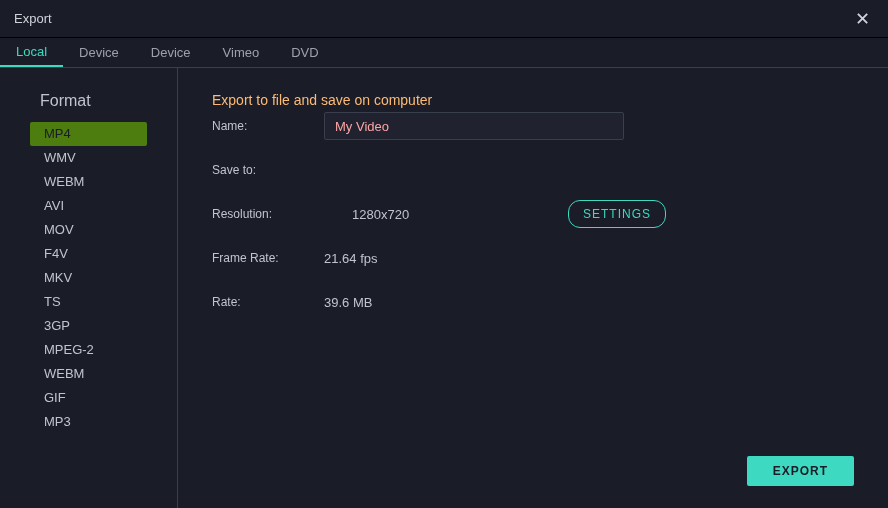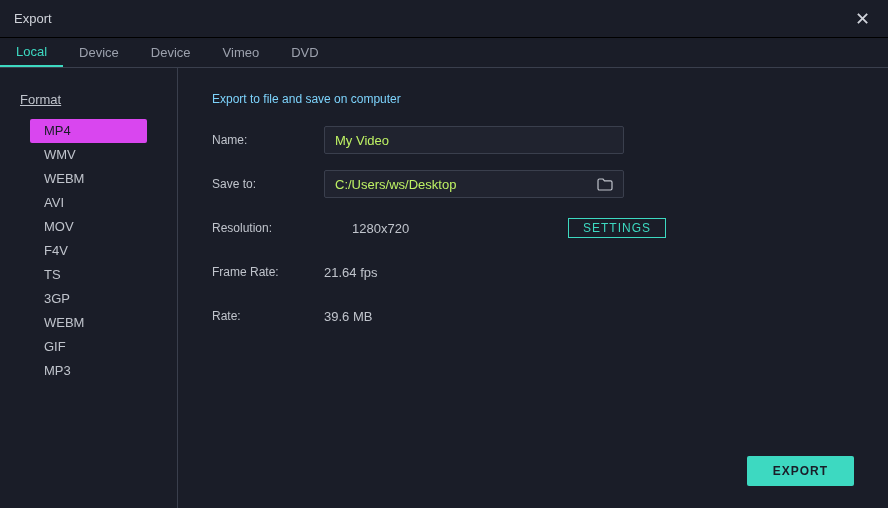--- a/index.html
+++ b/index.html
@@ -46,44 +46,44 @@
     .tab.active {
       color: #3dd9c1;
       border-bottom: 2px solid #3dd9c1;
     }
     .body { display: flex; height: calc(100% - 68px); }
     .sidebar {
       width: 178px;
       border-right: 1px solid #3a3f4d;
       padding-top: 24px;
     }
-    .sidebar-header { color: #c0c4cc; font-size: 13px; padding: 0 0 12px 20px; text-decoration: underline; }
+    .sidebar-header { color: #c0c4cc; font-size: 16px; padding: 0 0 12px 40px; }
     .format-list { list-style: none; padding-left: 30px; }
     .format-item {
       height: 24px;
       line-height: 24px;
       padding-left: 14px;
       color: #c0c4cc;
       cursor: pointer;
       font-size: 13px;
       border-radius: 2px;
       margin-right: 30px;
     }
     .format-item.selected {
-      background: #d946ef;
+      background: #4d7c0f;
       color: #1a1d28;
     }
     .main {
       flex: 1;
       padding: 24px 34px 16px 34px;
       position: relative;
       display: flex;
       flex-direction: column;
     }
-    .main-title { color: #7dd3fc; font-size: 12px; margin-bottom: 20px; }
+    .main-title { color: #fdba74; font-size: 14px; margin-bottom: 4px; }
     .row {
       display: flex;
       align-items: center;
       margin-bottom: 16px;
       height: 28px;
     }
     .row-label { width: 112px; color: #c0c4cc; font-size: 12px; }
     .row-value { color: #c0c4cc; font-size: 13px; }
     .input {
       background: #20232f;
@@ -94,42 +94,42 @@
       padding: 0 10px;
       border-radius: 2px;
       font-size: 13px;
       display: flex;
       align-items: center;
       justify-content: space-between;
     }
     .input input {
       background: transparent;
       border: none;
-      color: #bef264;
+      color: #fca5a5;
       font-size: 13px;
       outline: none;
       width: 100%;
       font-family: inherit;
     }
     .folder-icon {
       width: 16px; height: 13px;
       flex-shrink: 0;
       margin-left: 8px;
     }
     .folder-icon svg { display: block; }
     .settings-btn {
       border: 1px solid #3dd9c1;
       color: #3dd9c1;
       background: transparent;
-      height: 20px;
+      height: 28px;
       padding: 0 14px;
       cursor: pointer;
       font-size: 12px;
       letter-spacing: 1px;
-      border-radius: 0;
+      border-radius: 12px;
       font-family: inherit;
     }
     .resolution-row { display: flex; align-items: center; gap: 28px; }
     .resolution-val { width: 188px; }
     .footer {
       margin-top: auto;
       display: flex;
       justify-content: flex-end;
       padding-bottom: 6px;
     }
@@ -166,48 +166,42 @@
 <div class="body">
   <div class="sidebar">
     <div class="sidebar-header">Format</div>
     <ul class="format-list">
       <li class="format-item selected">MP4</li>
       <li class="format-item">WMV</li>
       <li class="format-item">WEBM</li>
       <li class="format-item">AVI</li>
       <li class="format-item">MOV</li>
       <li class="format-item">F4V</li>
+      <li class="format-item">MKV</li>
       <li class="format-item">TS</li>
       <li class="format-item">3GP</li>
+      <li class="format-item">MPEG-2</li>
       <li class="format-item">WEBM</li>
       <li class="format-item">GIF</li>
       <li class="format-item">MP3</li>
     </ul>
   </div>
 
   <div class="main">
     <div class="main-title">Export to file and save on computer</div>
 
     <div class="row">
       <div class="row-label">Name:</div>
       <div class="input">
         <input type="text" value="My Video" style="">
       </div>
     </div>
 
     <div class="row">
       <div class="row-label">Save to:</div>
-      <div class="input">
-        <input type="text" value="C:/Users/ws/Desktop" style="">
-        <span class="folder-icon">
-          <svg viewBox="0 0 16 13" width="16" height="13">
-              <path d="M1 2.5 C1 1.7 1.6 1 2.4 1 L6 1 L7.5 2.8 L13.6 2.8 C14.4 2.8 15 3.5 15 4.3 L15 10.6 C15 11.4 14.4 12 13.6 12 L2.4 12 C1.6 12 1 11.4 1 10.6 Z" fill="none" stroke="#c0c4cc" stroke-width="1.2"></path>
-            </svg>
-        </span>
-      </div>
     </div>
 
     <div class="row resolution-row">
       <div class="row-label">Resolution:</div>
       <div class="row-value resolution-val">1280x720</div>
       <button class="settings-btn">SETTINGS</button>
     </div>
 
     <div class="row">
       <div class="row-label">Frame Rate:</div>

